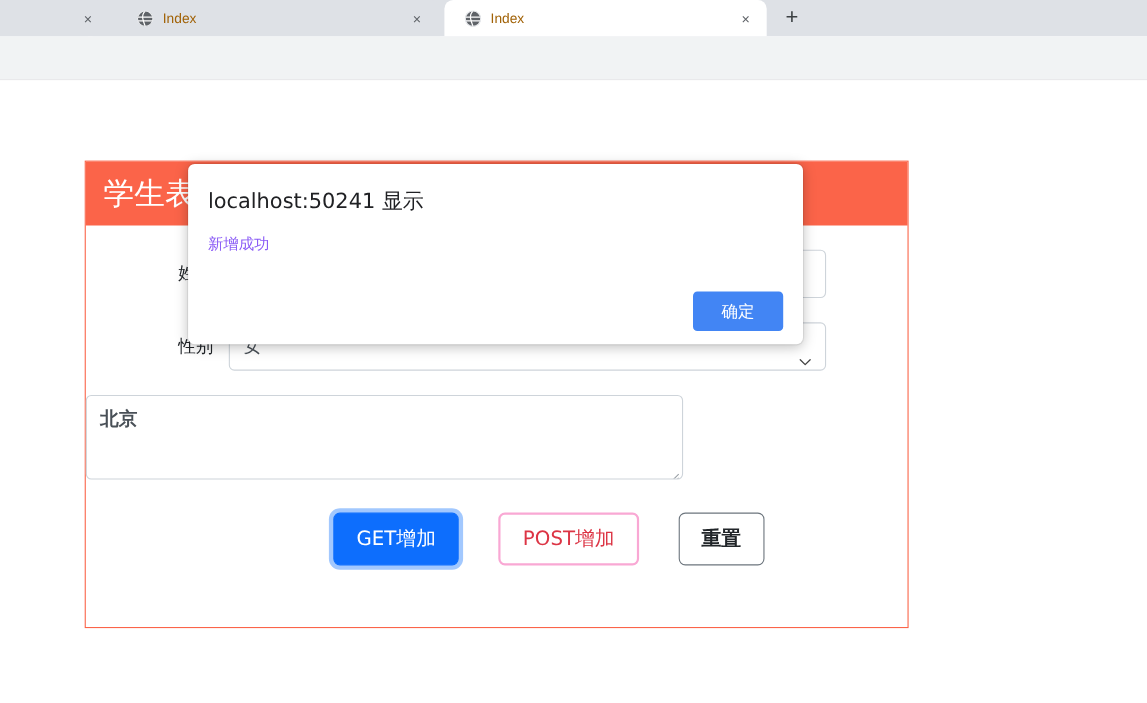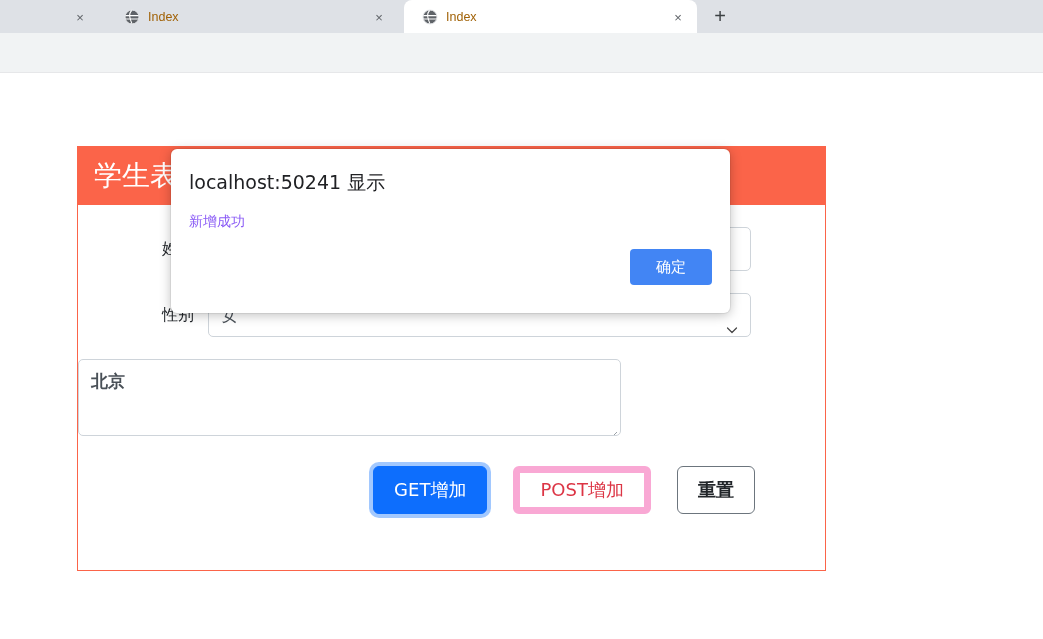--- a/index.html
+++ b/index.html
@@ -154,43 +154,42 @@
   }
   .resize-grip {
     position: absolute; right: 2px; bottom: 2px;
     width: 12px; height: 12px;
   }
 
   
   .btn-row {
     display: flex;
     padding-left: 225px;
-    gap: 26px;
+    gap: 36px;
     margin-top: 30px;
-    justify-content: center;
   }
   .btn {
     border-radius: 6px;
     font-size: 18px;
     font-family: "DejaVu Sans", sans-serif;
     height: 48px;
     padding: 0 20px;
     display: flex; align-items: center; justify-content: center;
     white-space: nowrap;
     line-height: 1;
   }
   .btn-primary {
     background: #0d6efd;
     border: 1px solid #0d6efd;
     color: #ffffff;
     box-shadow: 0 0 0 4px rgba(49,132,253,.45);
   }
   .btn-danger-outline {
     background: #ffffff;
-    border: 7px solid #f9a8d4;
+    border: 2px solid #f9a8d4;
     color: #dc3545;
   }
   .btn-secondary-outline {
     background: #ffffff;
     border: 1px solid #6c757d;
     color: #212529;
     font-weight: bold;
   }
 
   
@@ -209,21 +208,21 @@
     font-size: 19px; color: #202124;
     font-family: "DejaVu Sans", sans-serif;
     white-space: nowrap;
   }
   .dialog-message {
     position: absolute; left: 18px; top: 64px;
     font-size: 14px; color: #8b5cf6;
     font-family: "DejaVu Sans", sans-serif;
   }
   .dialog-ok {
-    position: absolute; right: 18px; bottom: 28px;
+    position: absolute; right: 18px; bottom: 12px;
     background: #4285f4;
     color: #ffffff;
     border: none;
     border-radius: 4px;
     width: 82px; height: 36px;
     font-size: 15px;
     font-family: "DejaVu Sans", sans-serif;
     display: flex; align-items: center; justify-content: center;
   }
 </style>

